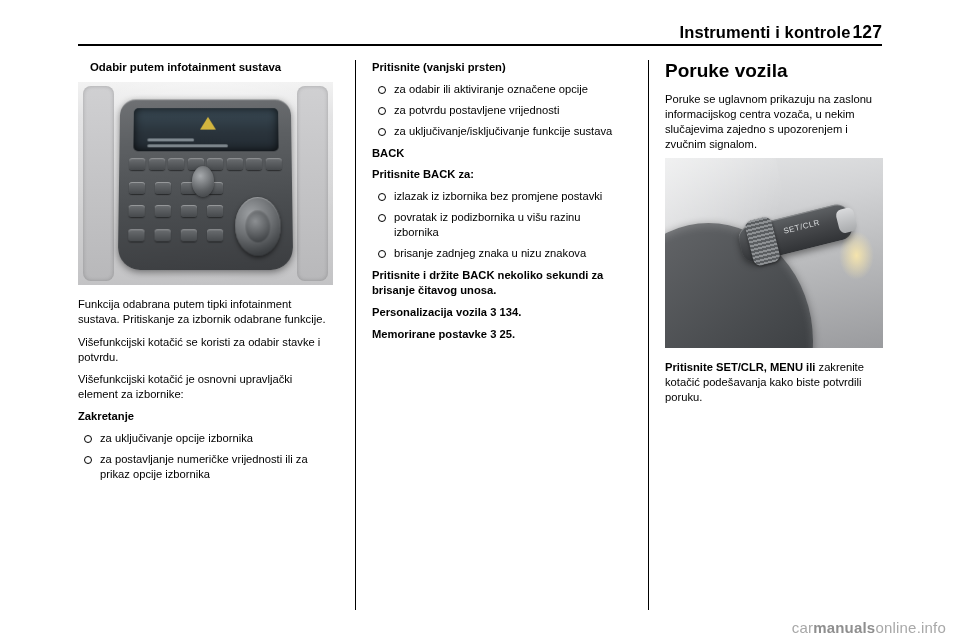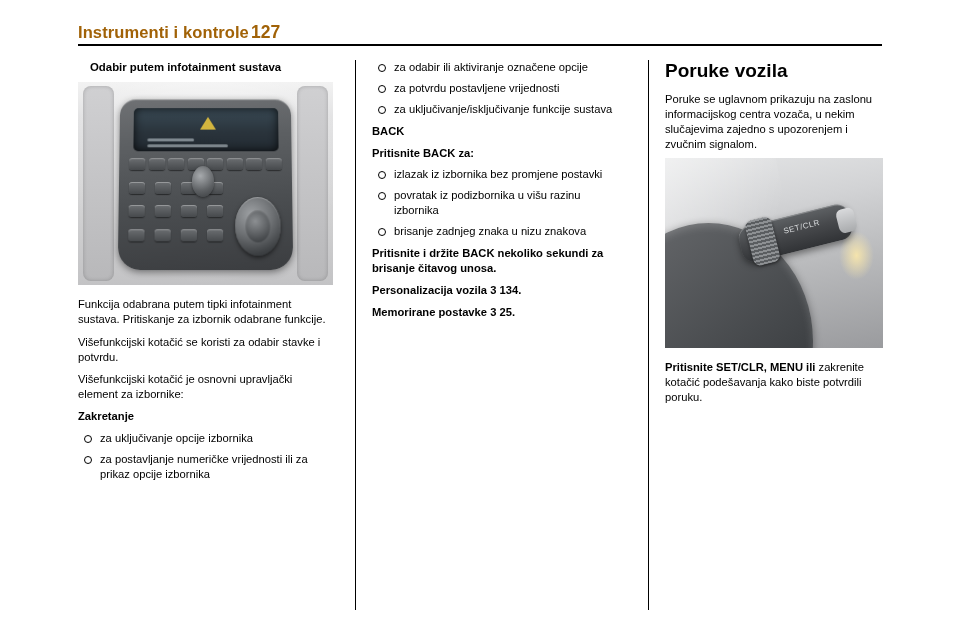--- a/index.html
+++ b/index.html
@@ -13,23 +13,24 @@
     position: relative;
     width: 960px; height: 642px;
     background: #ffffff;
     overflow: hidden;
   }
 
   
   .header {
     position: absolute;
     left: 78px; top: 22px; width: 804px;
+    text-align: right;
     font-size: 16.5px;
     font-weight: bold;
-    color: #a16207;
+    color: #000000;
     letter-spacing: 0.1px;
   }
   .header .title { margin-right: 2px; }
   .header .pageno { font-size: 17.5px; }
   .headrule {
     position: absolute;
     left: 78px; top: 44px; width: 804px; height: 2px;
     background: #000;
   }
 
@@ -356,20 +357,21 @@
     <p class="t">Višefunkcijski kotačić je osnovni upravljački element za izbornike:</p>
     <p class="b">Zakretanje</p>
 
     <ul class="bul">
       <li>za uključivanje opcije izbornika</li>
       <li>za postavljanje numeričke vrijednosti ili za prikaz opcije izbornika</li>
     </ul>
   </div>
 
   <div class="col col2">
+    <p class="b">Pritisnite (vanjski prsten)</p>
 
     <ul class="bul">
       <li>za odabir ili aktiviranje označene opcije</li>
       <li>za potvrdu postavljene vrijednosti</li>
       <li>za uključivanje/isključivanje funkcije sustava</li>
     </ul>
 
     <p class="b">BACK</p>
     <p class="b">Pritisnite BACK za:</p>
 
@@ -409,14 +411,17 @@
         <div class="clusterglow"></div>
       </div>
     </div>
 
     <p class="t">
       <b>Pritisnite SET/CLR, MENU ili</b>
       <span>zakrenite kotačić podešavanja kako biste potvrdili poruku.</span>
     </p>
   </div>
 
+  <div class="wm">
+    <span>car</span><b>manuals</b><span>online.info</span>
+  </div>
 
 </div>
 
 </body></html>

